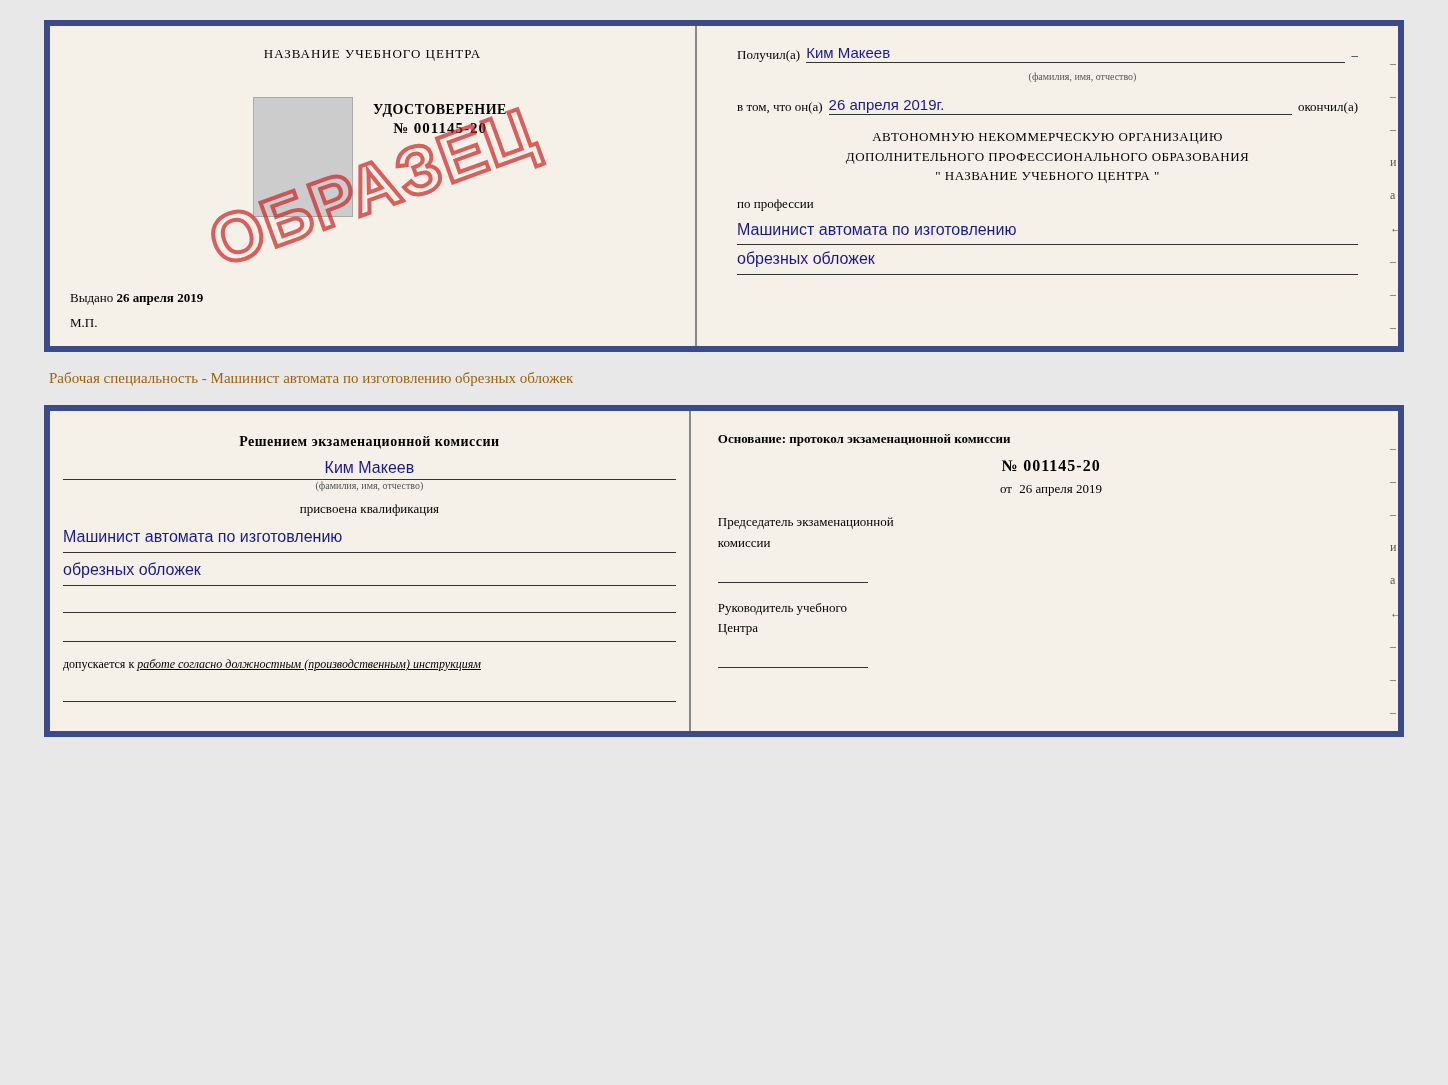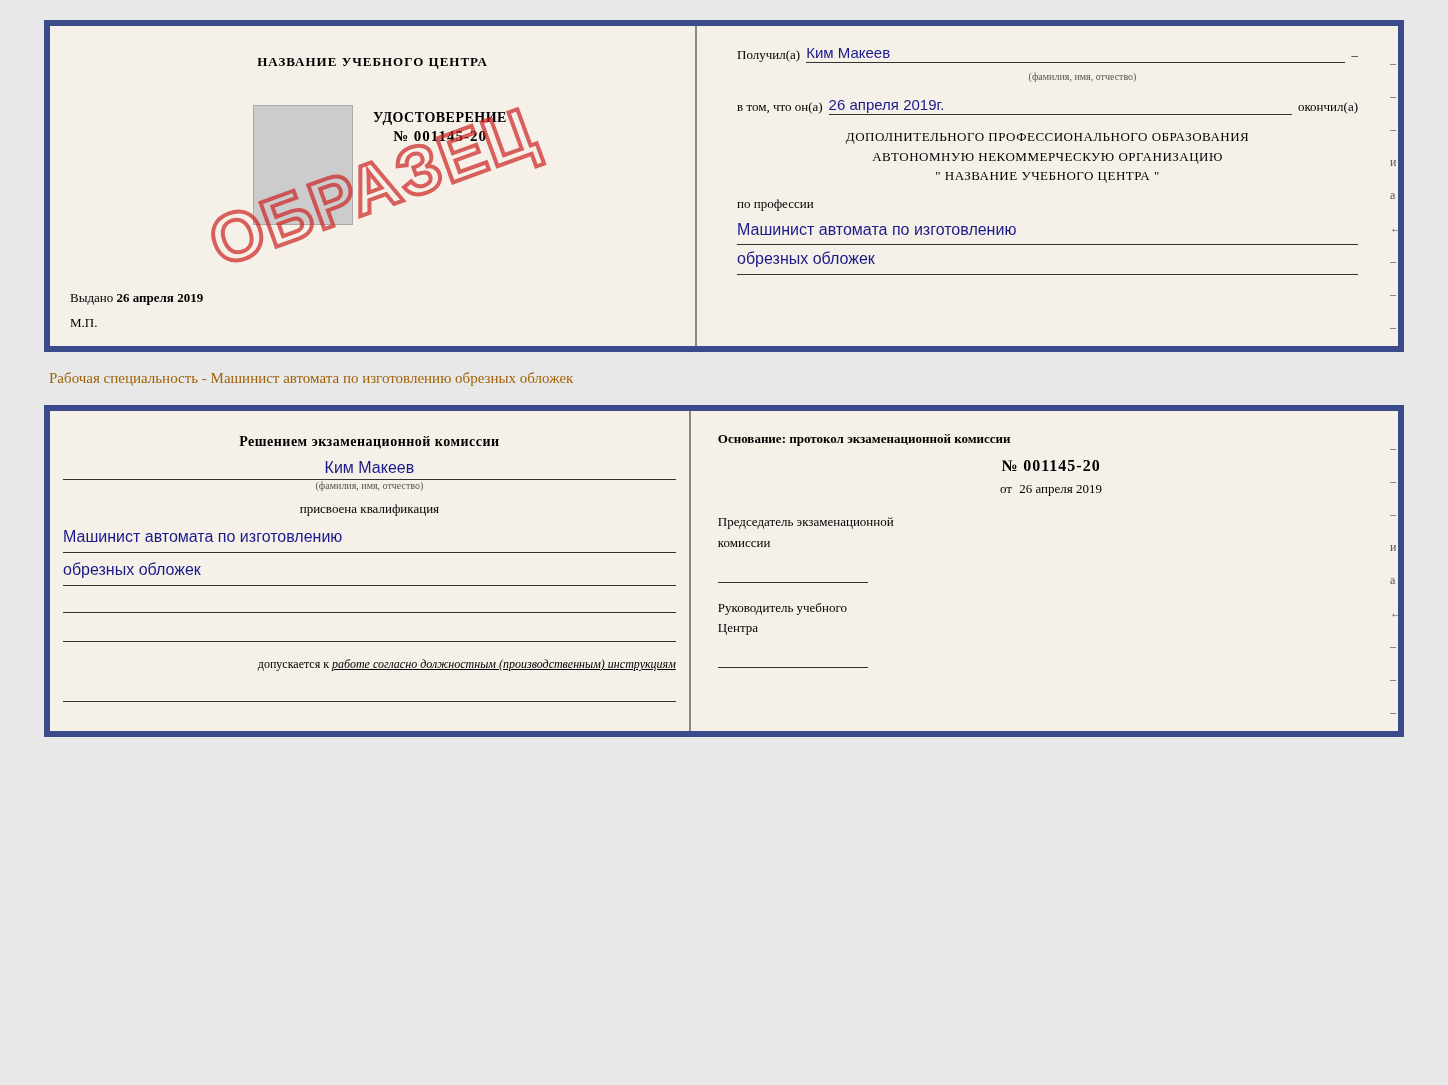--- a/index.html
+++ b/index.html
@@ -44,23 +44,23 @@
       display: flex;
       flex-direction: column;
       align-items: center;
       justify-content: flex-start;
       gap: 10px;
     }
 
     .school-name-top {
       font-size: 13px;
       text-align: center;
-      font-weight: bold;
+      font-weight: normal;
       letter-spacing: 1px;
-      margin-top: 8px;
+      margin-top: 0;
       text-transform: uppercase;
     }
 
     .udostoverenie-block {
       display: flex;
       flex-direction: column;
       align-items: center;
       margin-top: 20px;
     }
 
@@ -250,21 +250,20 @@
     .blank-line {
       border-bottom: 1px solid #333;
       height: 24px;
       margin-bottom: 5px;
       display: block;
     }
 
     .dopuskaetsya-block {
       margin-top: 15px;
       font-size: 12px;
-      text-align: right;
     }
 
     .dopuskaetsya-italic {
       font-style: italic;
       text-decoration: underline;
       font-size: 12px;
     }
 
     
     .osnovanie-title {
@@ -345,22 +344,22 @@
       <div class="field-sub">(фамилия, имя, отчество)</div>
     </div>
 
     <div class="field-row" style="margin-top:14px;">
       <span class="field-label">в том, что он(а)</span>
       <span class="field-value">26 апреля 2019г.</span>
       <span class="field-label">окончил(а)</span>
     </div>
 
     <div class="section-title-block">
+      <div>АВТОНОМНУЮ НЕКОММЕРЧЕСКУЮ ОРГАНИЗАЦИЮ</div>
       <div>ДОПОЛНИТЕЛЬНОГО ПРОФЕССИОНАЛЬНОГО ОБРАЗОВАНИЯ</div>
-      <div>АВТОНОМНУЮ НЕКОММЕРЧЕСКУЮ ОРГАНИЗАЦИЮ</div>
       <div>"  НАЗВАНИЕ УЧЕБНОГО ЦЕНТРА  "</div>
     </div>
 
     <div class="profession-section">
       <div class="po-professii">по профессии</div>
       <span class="profession-handwritten">Машинист автомата по изготовлению</span>
       <span class="profession-handwritten">обрезных обложек</span>
     </div>
 
     <div class="side-dashes">

